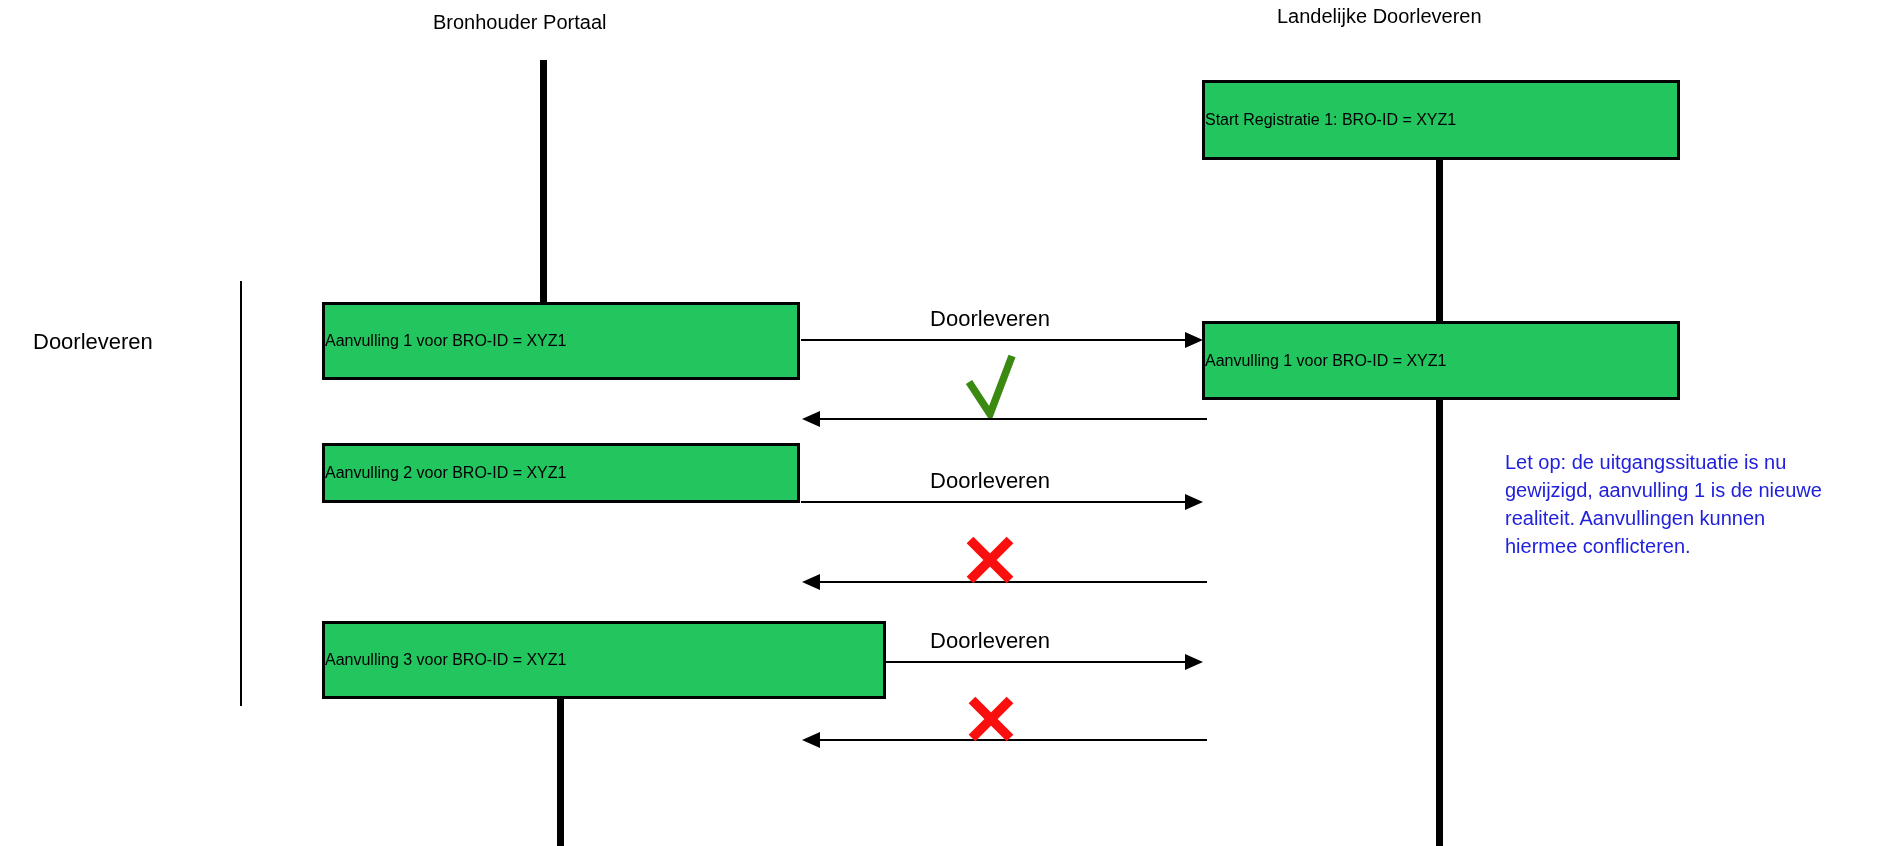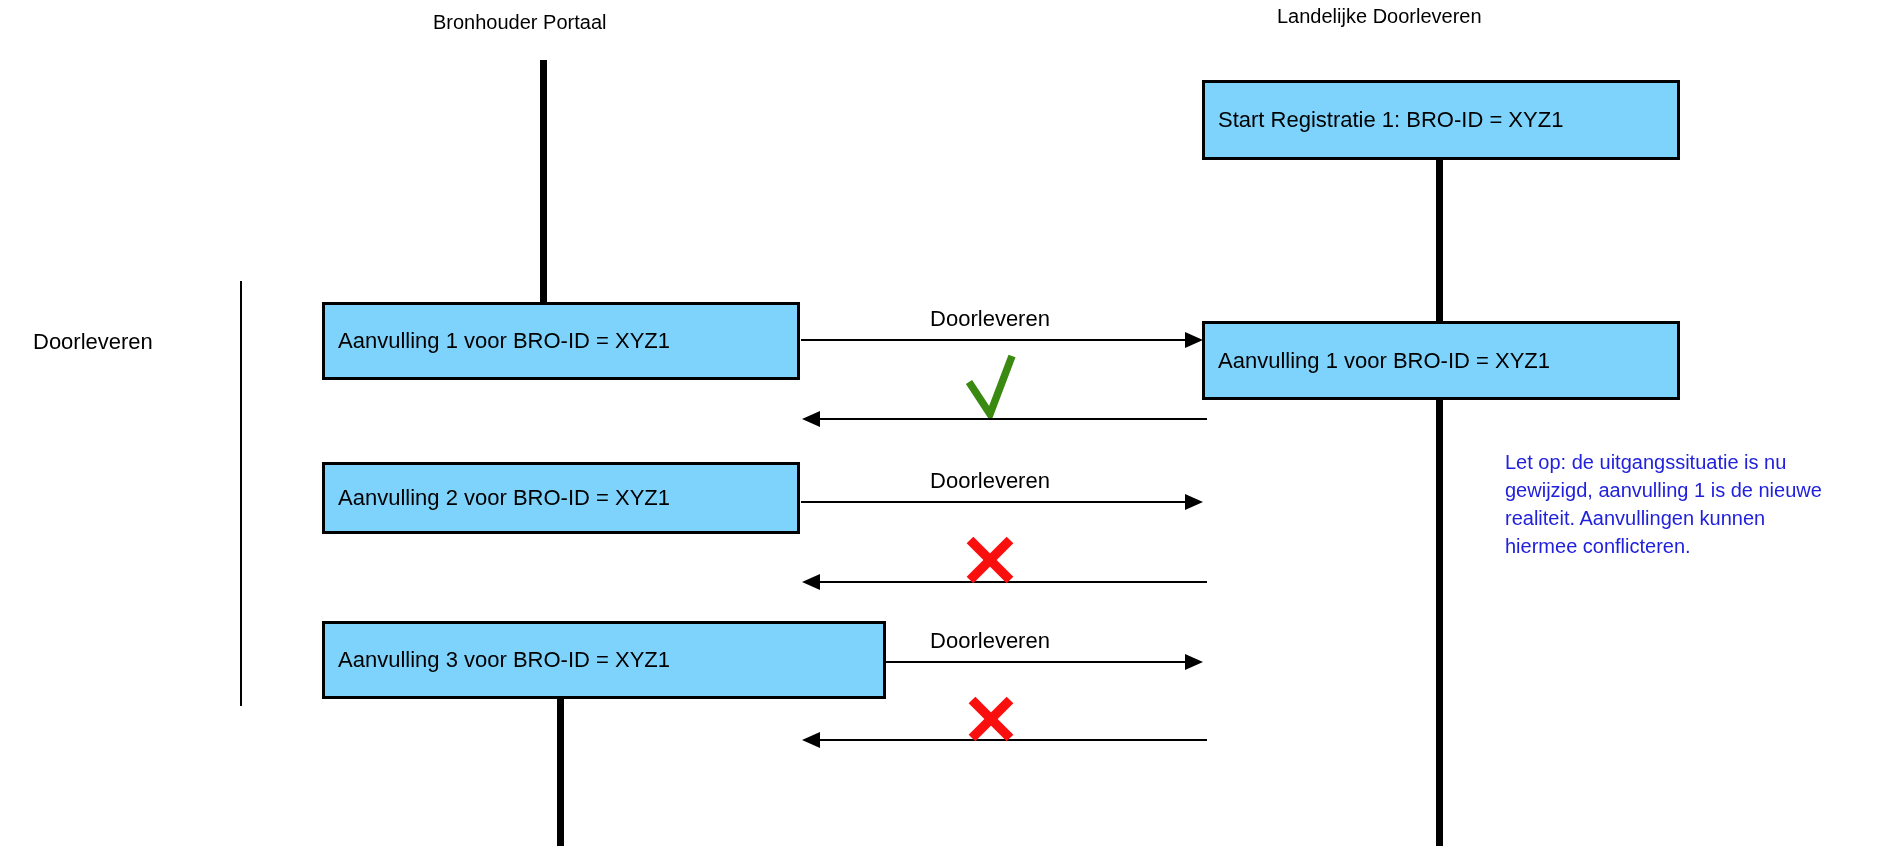--- a/index.html
+++ b/index.html
@@ -19,25 +19,25 @@
   .lifeline{
     position:absolute;
     width:7px;
     background:#000;
     z-index:1;
   }
   .box{
     position:absolute;
     box-sizing:border-box;
     border:3px solid #000;
-    background:#7dd3fc;
+    background:#22c55e;
     display:flex;
     align-items:center;
-    padding-left:13px;
-    font-size:22px;
+    padding-left:0;
+    font-size:16px;
     white-space:nowrap;
     z-index:2;
   }
   .bracket{
     position:absolute;
     width:2px;
     background:#000;
   }
   .group-label{
     position:absolute;
@@ -104,21 +104,21 @@
   <div class="group-label" style="left:33px;top:329px;">Doorleveren</div>
 
   <div class="box" style="left:1202px;top:80px;width:478px;height:80px;">
     <span>Start Registratie 1: BRO-ID = XYZ1</span>
   </div>
 
   <div class="box" style="left:322px;top:302px;width:478px;height:78px;">
     <span>Aanvulling 1 voor BRO-ID = XYZ1</span>
   </div>
 
-  <div class="box" style="left:322px;top:462px;width:478px;height:72px;">
+  <div class="box" style="left:322px;top:443px;width:478px;height:60px;">
     <span>Aanvulling 2 voor BRO-ID = XYZ1</span>
   </div>
 
   <div class="box" style="left:322px;top:621px;width:564px;height:78px;">
     <span>Aanvulling 3 voor BRO-ID = XYZ1</span>
   </div>
 
   <div class="box" style="left:1202px;top:321px;width:478px;height:79px;">
     <span>Aanvulling 1 voor BRO-ID = XYZ1</span>
   </div>

